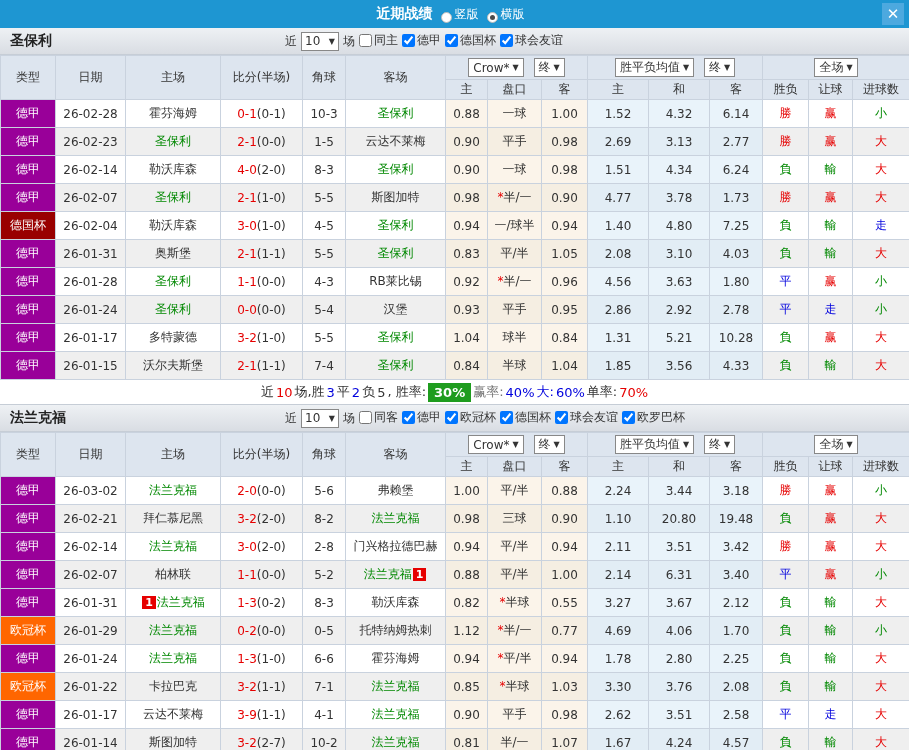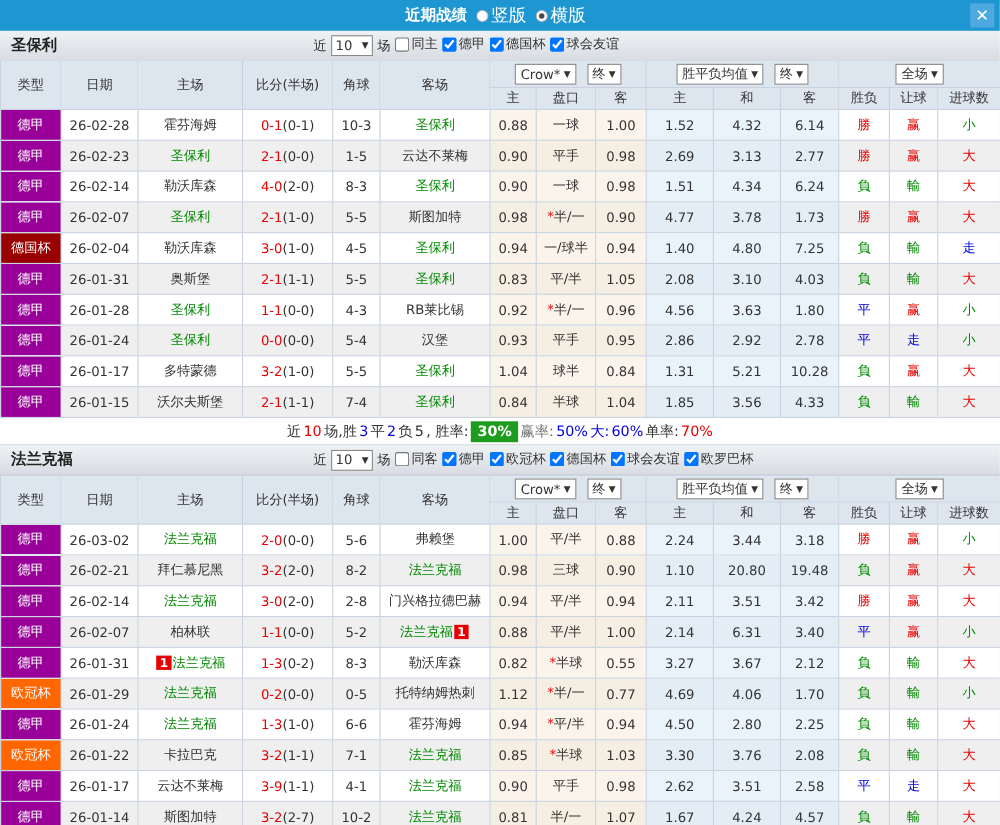--- a/index.html
+++ b/index.html
@@ -10,21 +10,21 @@
     font-size:12px; color:#333; background:#fff;
   }
   .app { width:909px; }
 
   
   .titlebar {
     height:28px; background:#1e96d2; color:#fff;
     display:flex; align-items:center; justify-content:center; position:relative;
   }
   .title { font-weight:bold; font-size:14px; margin-right:8px; }
-  .radio-opt { display:inline-flex; align-items:center; margin-right:8px; cursor:pointer; font-size:16px; }
+  .radio-opt { display:inline-flex; align-items:flex-end; margin-right:8px; cursor:pointer; font-size:12px; }
   .radio {
     width:11px; height:11px; border-radius:50%;
     background:#fff; border:1px solid #bbb; display:inline-block;
     margin-right:3px; position:relative;
   }
   .radio.checked::after {
     content:""; position:absolute; left:2px; top:2px; right:2px; bottom:2px;
     background:#4a4a4a; border-radius:50%;
   }
   .close-btn {
@@ -377,21 +377,21 @@
       <span class="seg" style="color: rgb(230, 0, 0);">10</span>
       <span class="seg" style="color: rgb(51, 51, 51);">场,胜</span>
       <span class="seg" style="color: rgb(0, 0, 221);">3</span>
       <span class="seg" style="color: rgb(51, 51, 51);">平</span>
       <span class="seg" style="color: rgb(0, 0, 221);">2</span>
       <span class="seg" style="color: rgb(51, 51, 51);">负</span>
       <span class="seg" style="color: rgb(51, 51, 51);">5</span>
       <span class="seg" style="color: rgb(51, 51, 51);">, 胜率:</span>
       <span class="pct-badge seg">30%</span>
       <span class="seg" style="color: #737373;">赢率:</span>
-      <span class="seg" style="color: rgb(0, 0, 221);">50%</span>
+      <span class="seg" style="color: rgb(0, 0, 221);">40%</span>
       <span class="seg" style="color: rgb(0, 0, 221);"> 大:</span>
       <span class="seg" style="color: rgb(0, 0, 221);">60%</span>
       <span class="seg" style="color: rgb(51, 51, 51);"> 单率:</span>
       <span class="seg" style="color: rgb(230, 0, 0);">70%</span>
     </div>
 
   <div class="section-bar">
     <span class="team-name">法兰克福</span>
     <div class="filter">
       <span>近</span>
@@ -593,21 +593,21 @@
         <tr>
           <td class="c-type" style="background: rgb(153, 0, 153);">德甲</td>
           <td class="plain">26-01-24</td>
           <td class="plain"><span class="self-team">法兰克福</span></td>
           <td class="plain"><span class="score-full">1-3</span><span class="score-half">(1-0)</span></td>
           <td class="plain">6-6</td>
           <td class="plain"><span>霍芬海姆</span></td>
           <td class="c-odds">0.94</td>
           <td class="c-odds"><span class="hc-star">*</span>平/半</td>
           <td class="c-odds">0.94</td>
-          <td class="c-avg">4.50</td>
+          <td class="c-avg">1.78</td>
           <td class="c-avg">2.80</td>
           <td class="c-avg">2.25</td>
           <td class="plain" style="color: rgb(0, 136, 0);">負</td>
           <td class="plain" style="color: rgb(0, 136, 0);">輸</td>
           <td class="plain" style="color: rgb(230, 0, 0);">大</td>
         </tr>
         <tr>
           <td class="c-type" style="background: rgb(255, 102, 0);">欧冠杯</td>
           <td class="plain">26-01-22</td>
           <td class="plain"><span>卡拉巴克</span></td>

